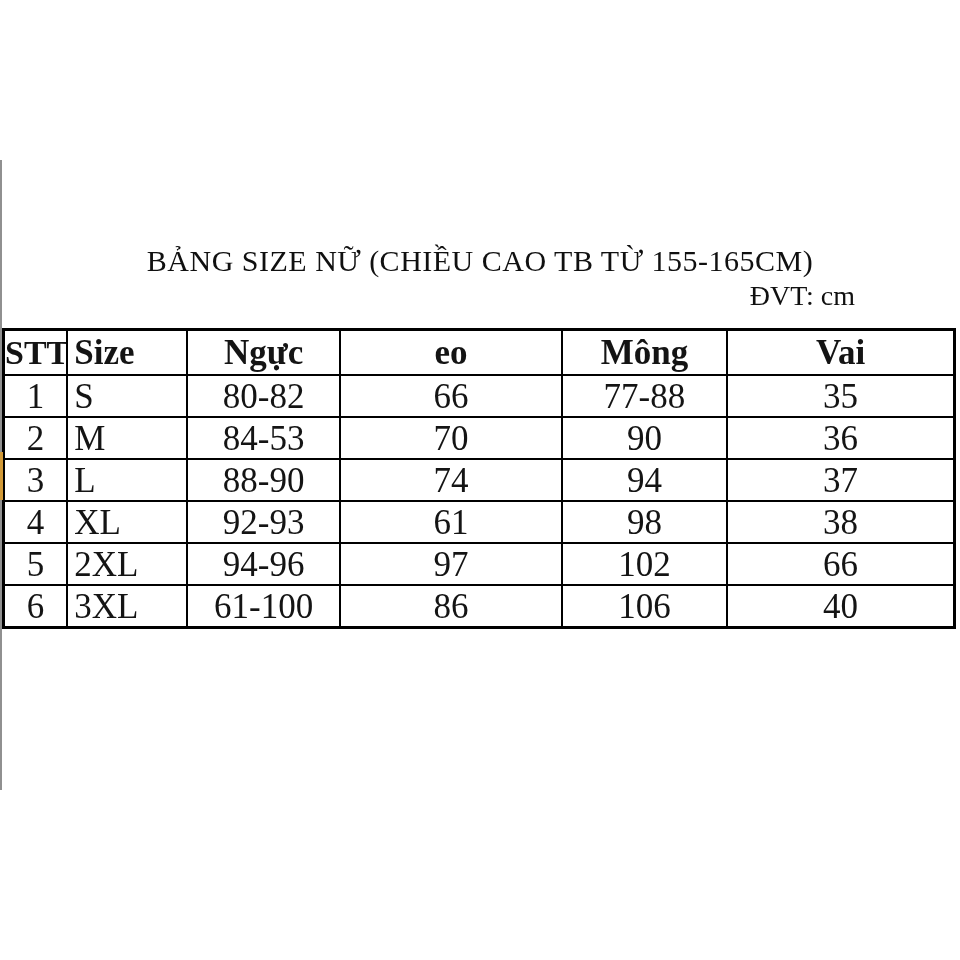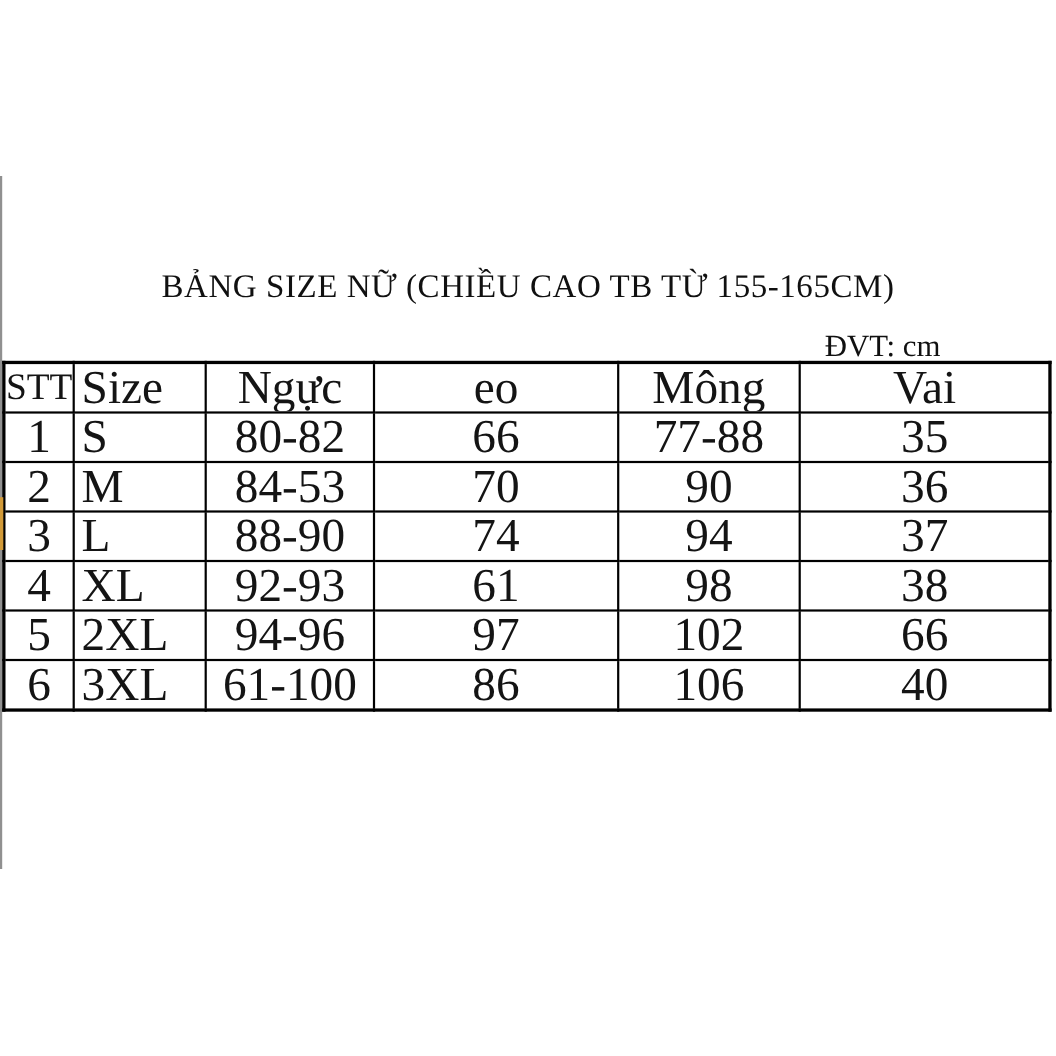--- a/index.html
+++ b/index.html
@@ -42,48 +42,48 @@
     text-align: center;
     font-size: 30px;
     font-weight: normal;
     line-height: 36px;
     letter-spacing: 0.5px;
     color: #101010;
     white-space: nowrap;
   }
   .unit-label {
     position: absolute;
-    top: 301px;
+    top: 281px;
     right: 105px;
     font-size: 28px;
     line-height: 30px;
     color: #101010;
   }
   table.size-table {
     position: absolute;
     left: 2px;
     top: 328px;
     width: 954px;
     border-collapse: collapse;
     table-layout: fixed;
     border: 3px solid #000000;
   }
   table.size-table th,
   table.size-table td {
     border: 2px solid #000000;
     text-align: center;
     vertical-align: middle;
-    font-size: 43px;
+    font-size: 35px;
     line-height: 1;
     padding: 0;
     color: #141414;
     overflow: hidden;
     white-space: nowrap;
   }
-  table.size-table th { font-weight: normal; height: 43px; }
+  table.size-table th { font-weight: bold; height: 43px; }
   table.size-table td { height: 40px; }
   table.size-table .col-size { text-align: left; padding-left: 6px; }
   table.size-table .col-stt  { letter-spacing: 0; font-size: 34px; }
 </style>
 </head>
 <body>
 
 <div class="edge-line"></div>
 <div class="row3-marker"></div>
 

